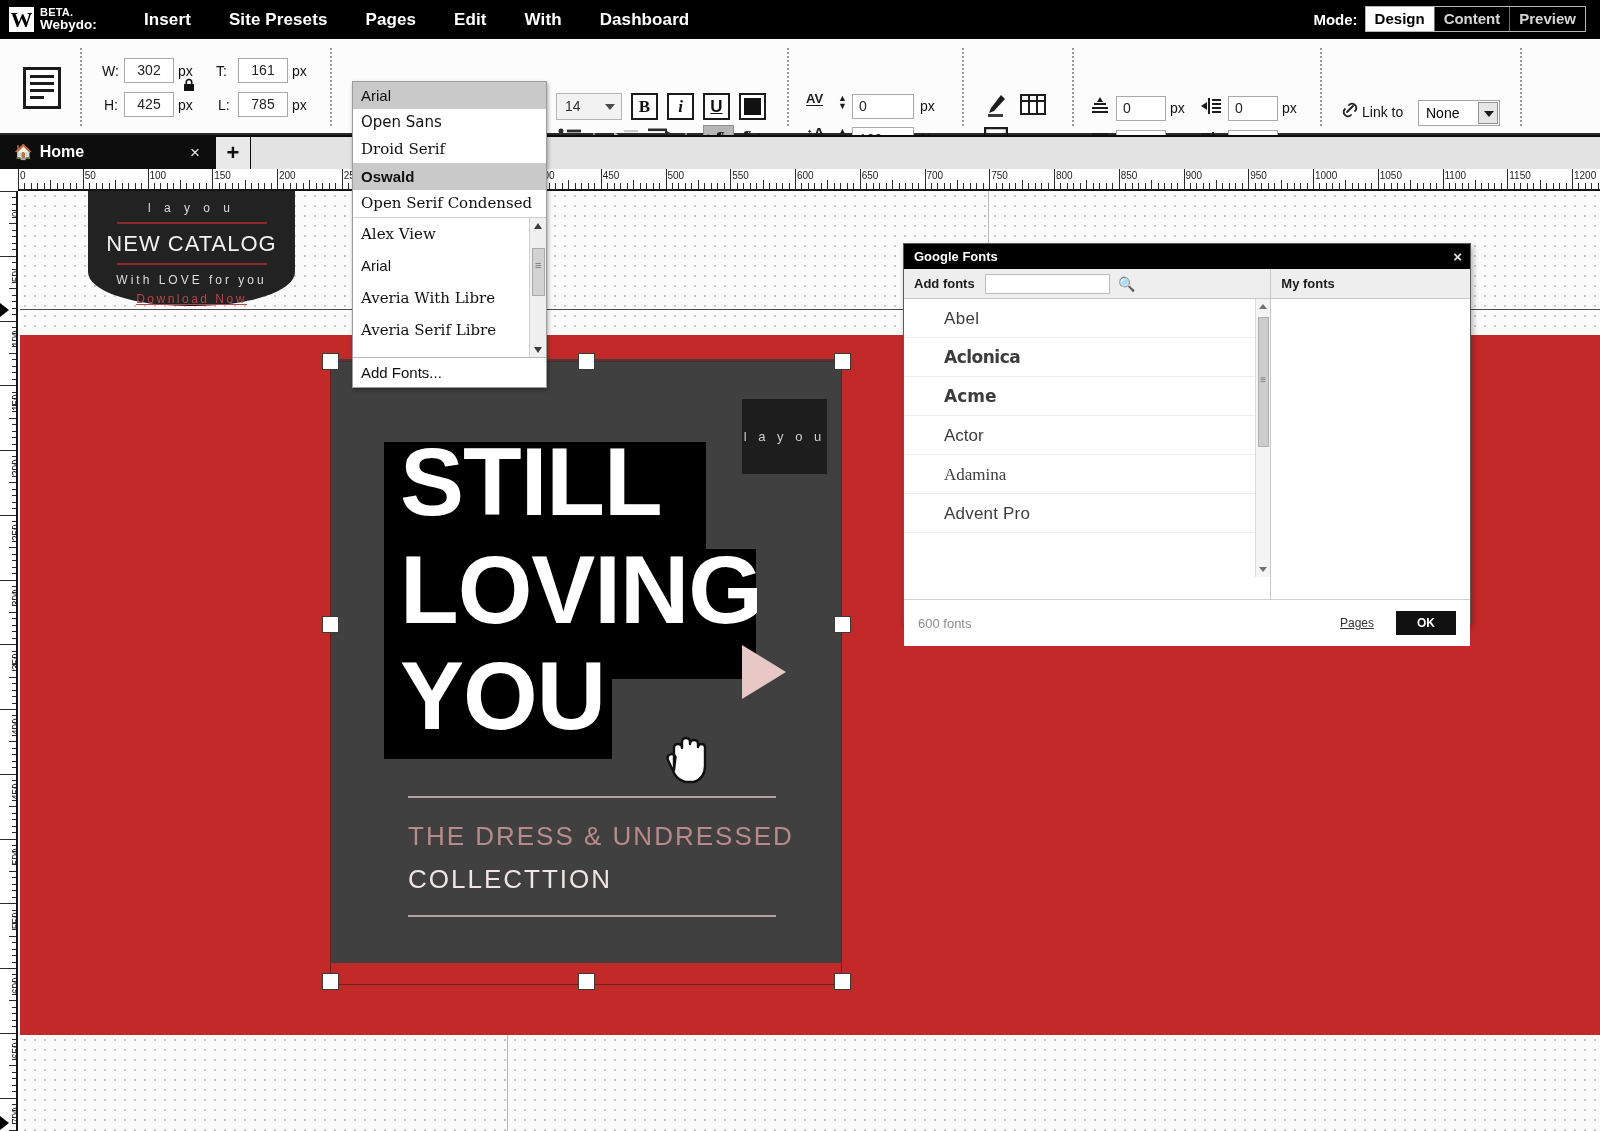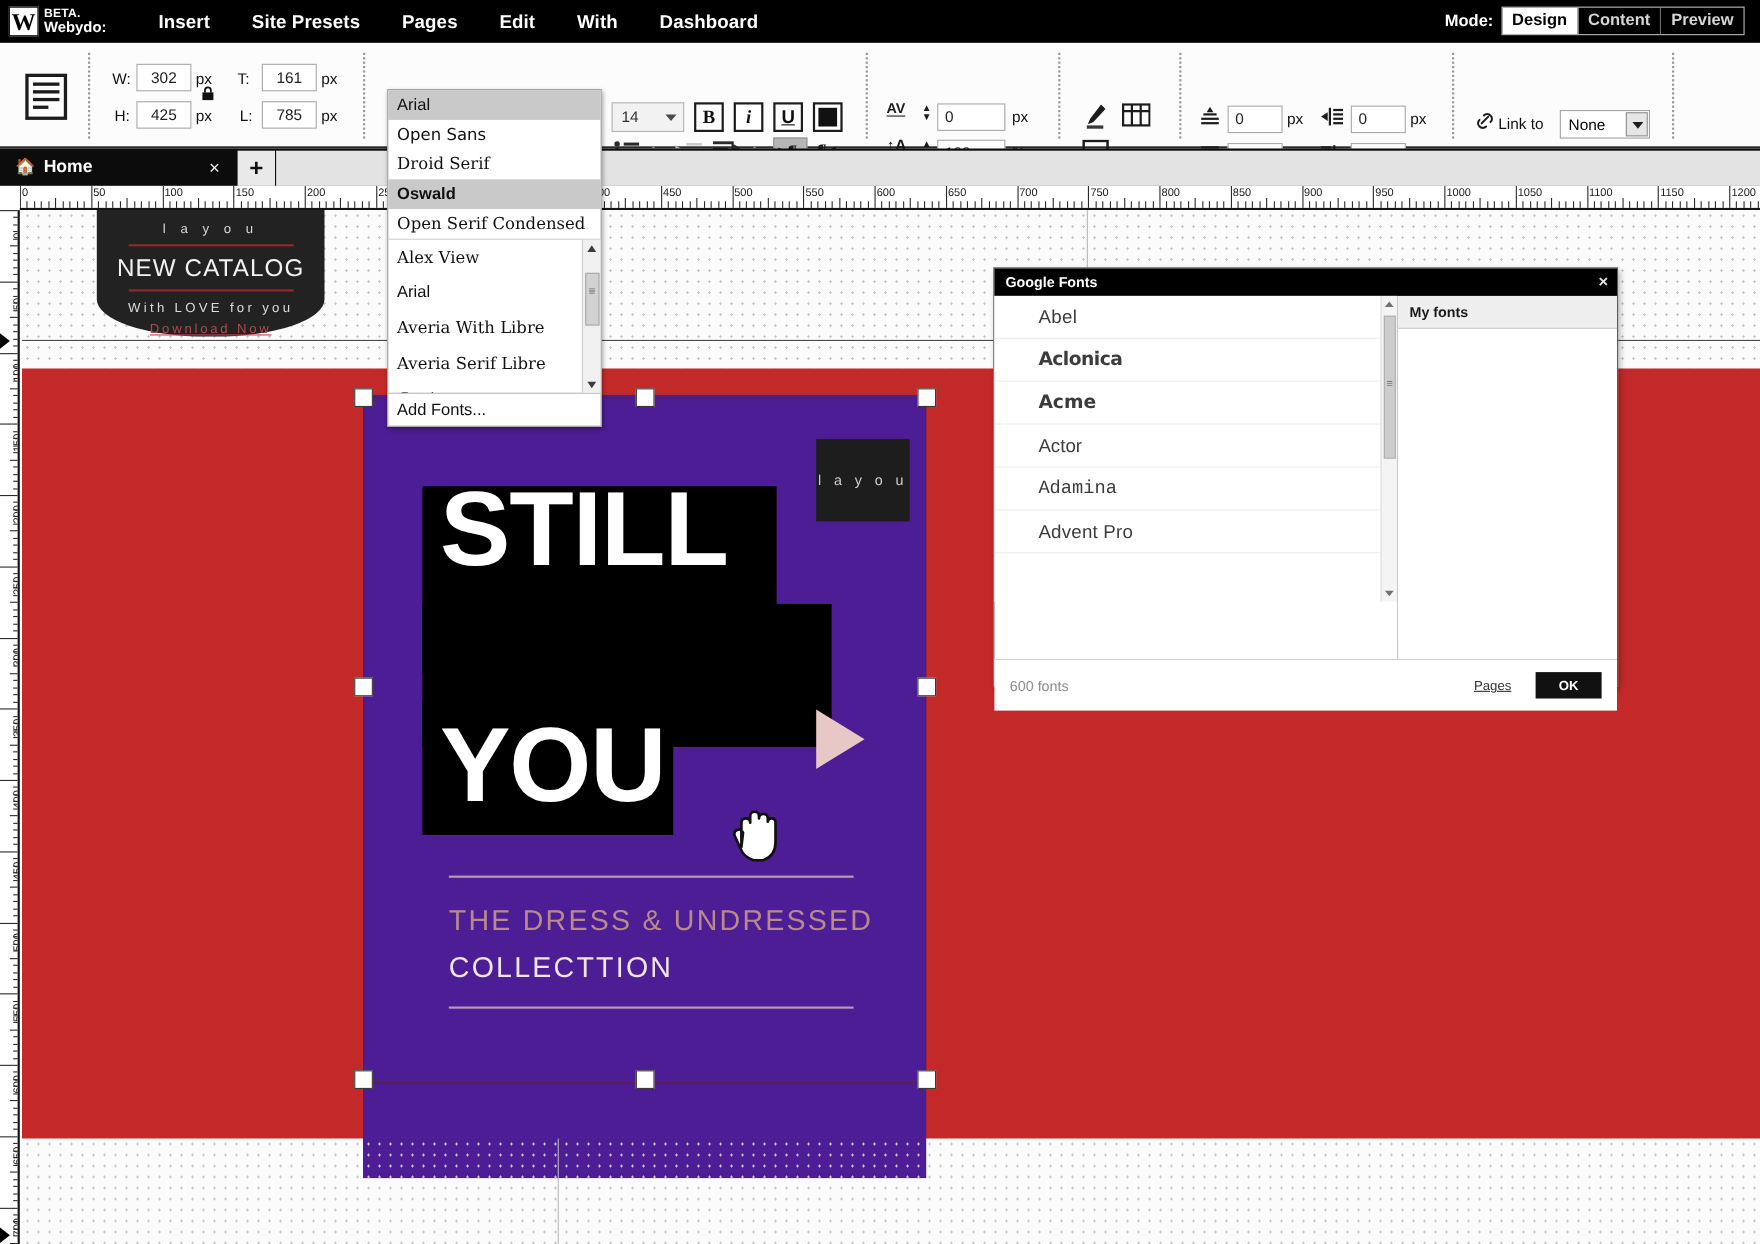--- a/index.html
+++ b/index.html
@@ -191,21 +191,21 @@
   #banner .b-kicker { font-size:12px; letter-spacing:5px; color:#d8d8d8; padding-top:10px; }
   #banner .b-rule { width:150px; height:2px; background:#8e2a2a; margin:7px auto 0; }
   #banner .b-title { font-size:22px; letter-spacing:1px; margin-top:7px; color:#f2f2f2; }
   #banner .b-rule2 { width:150px; height:2px; background:#8e2a2a; margin:6px auto 0; }
   #banner .b-sub { font-size:12px; letter-spacing:3px; margin-top:8px; color:#dcdcdc; }
   #banner .b-link { font-size:12px; letter-spacing:2.5px; margin-top:5px; color:#b5484c; text-decoration:underline; }
 
   
   #hero { position:absolute; left:0; top:144px; width:1580px; height:700px; background:#c42929; }
   #hero-inner {
-    position:absolute; left:310px; top:24px; width:512px; height:712px; background:#4c1d95;
+    position:absolute; left:310px; top:24px; width:512px; height:604px; background:#404040;
   }
   .blackblock { position:absolute; background:#000000; }
   .hero-title {
     position:absolute; color:#ffffff; font-weight:bold;
     font-family:"Liberation Sans", sans-serif;
     font-stretch: condensed; letter-spacing:-1px; line-height:.86;
   }
   #layou-box {
     position:absolute; left:412px; top:40px; width:85px; height:75px; background:#1d1d1d;
     color:#cfcfcf; font-size:13px; letter-spacing:4px; text-align:center; line-height:75px;
@@ -260,21 +260,21 @@
   #gf-list { position:relative; height:278px; background:#fff; overflow:hidden; }
   .gf-row {
     height:39px; line-height:39px; padding-left:40px; font-size:17px; color:#3c3c3c;
     border-bottom:1px solid #ededed;
   }
   .gf-row.f-abel { font-family:"Liberation Sans", sans-serif; letter-spacing:.3px; }
   .gf-row.f-abril { font-family:"Liberation Serif", serif; }
   .gf-row.f-aclonica { font-family:"DejaVu Sans", sans-serif; font-weight:bold; letter-spacing:-.5px; }
   .gf-row.f-acme { font-family:"DejaVu Sans", sans-serif; font-weight:bold; }
   .gf-row.f-actor { font-family:"Liberation Sans", sans-serif; }
-  .gf-row.f-adamina { font-family:Liberation Mono, monospace; }
+  .gf-row.f-adamina { font-family:Liberation Serif, serif; }
   .gf-row.f-advent { font-family:"Liberation Sans", sans-serif; letter-spacing:.2px; }
   #gf-scroll {
     position:absolute; right:0; top:0; width:15px; height:278px;
     background:#f4f4f4; border-left:1px solid #dcdcdc;
   }
   #gf-scroll .arr { width:15px; height:14px; position:relative; }
   #gf-scroll .arr::after {
     content:""; position:absolute; left:3px; top:5px;
     border-left:4px solid transparent; border-right:4px solid transparent;
   }
@@ -990,20 +990,21 @@
     <div class="b-link">Download Now</div>
   </div>
 
   <div id="hero">
     <div id="hero-inner">
       <div class="blackblock" style="left:54px; top:83px; width:322px; height:170px;"></div>
       <div class="blackblock" style="left:54px; top:190px; width:372px; height:130px;"></div>
       <div class="blackblock" style="left:54px; top:278px; width:228px; height:122px;"></div>
 
       <div class="hero-title" style="left:70px; top:82px; font-size:96px;">STILL</div>
+      <div class="hero-title" style="left:70px; top:190px; font-size:96px;">LOVING</div>
       <div class="hero-title" style="left:70px; top:296px; font-size:96px;">YOU</div>
 
       <div id="layou-box">l a y o u</div>
       <div id="play-tri"></div>
 
       <div class="thinrule" style="left:78px; top:437px; width:368px;"></div>
       <div class="hero-sub1" style="left:78px; top:462px;">THE DRESS &amp; UNDRESSED</div>
       <div class="hero-sub2" style="left:78px; top:505px;">COLLECTTION</div>
       <div class="thinrule" style="left:78px; top:556px; width:368px;"></div>
     </div>
@@ -1027,20 +1028,25 @@
   <path d="M14 44 L14 22 q0-4 4-4 t4 4 l0 -6 q0-4 4-4 t4 4 l0 2 q0-4 4-4 t4 4 l0 3 q0-3 3.5-3 t3.5 3.5 V40 q0 12 -11 16 H25 q-9 -3 -12 -11 L8 34 q-1.5-4 2-5.5 t5.5 2.5 Z" fill="#ffffff" stroke="#111111" stroke-width="2.4" stroke-linejoin="round"></path>
 </svg>
 
 <div id="gf-dialog">
   <div id="gf-title">
     <span>Google Fonts</span>
     <span id="gf-close">×</span>
   </div>
   <div id="gf-body">
     <div id="gf-left">
+      <div class="gf-head">
+        <span>Add fonts</span>
+        <input id="gf-search" type="text" placeholder="" style="">
+        <span id="gf-search-ico">🔍</span>
+      </div>
       <div id="gf-list">
         <div class="gf-row f-abel">Abel</div>
         <div class="gf-row f-aclonica">Aclonica</div>
         <div class="gf-row f-acme">Acme</div>
         <div class="gf-row f-actor">Actor</div>
         <div class="gf-row f-adamina">Adamina</div>
         <div class="gf-row f-advent">Advent Pro</div>
         <div id="gf-scroll">
           <div class="arr up"></div>
           <div id="gf-thumb"></div>

